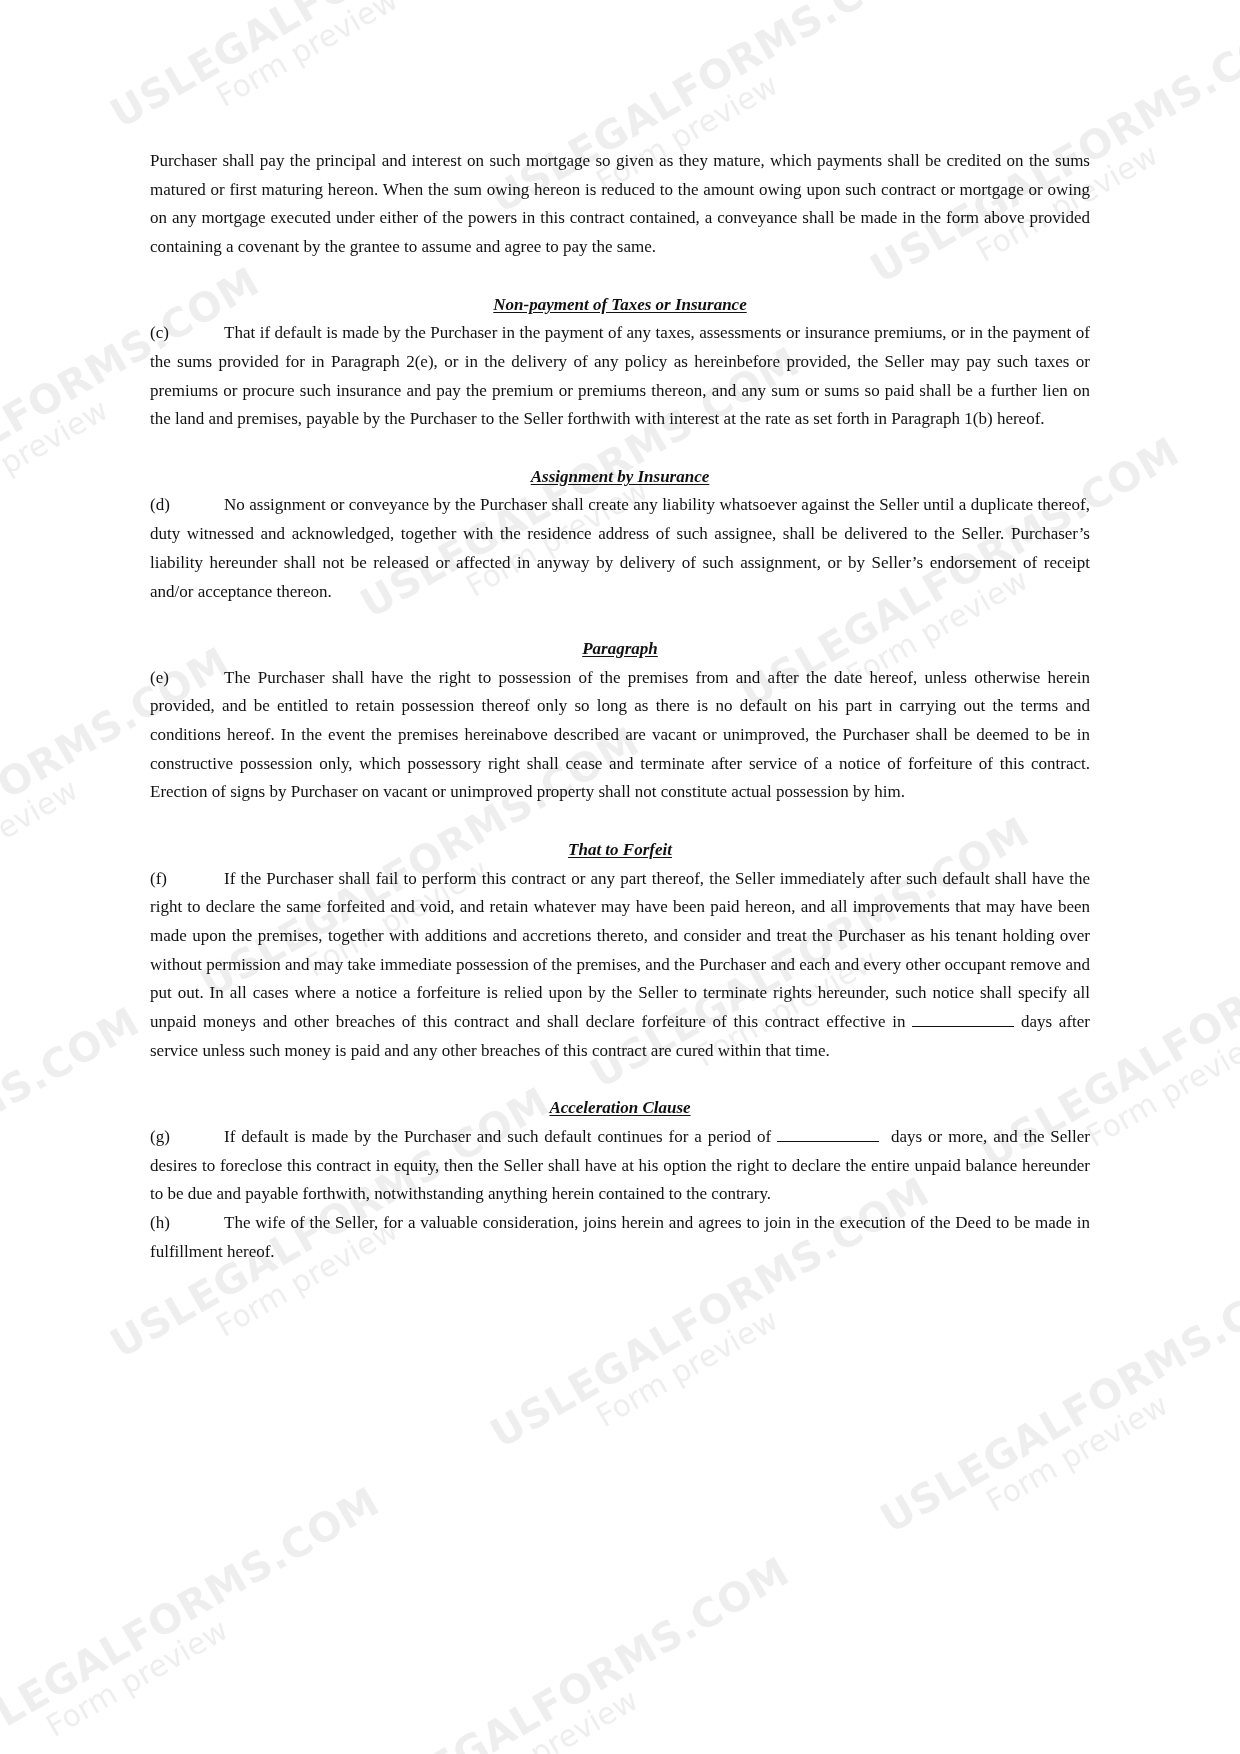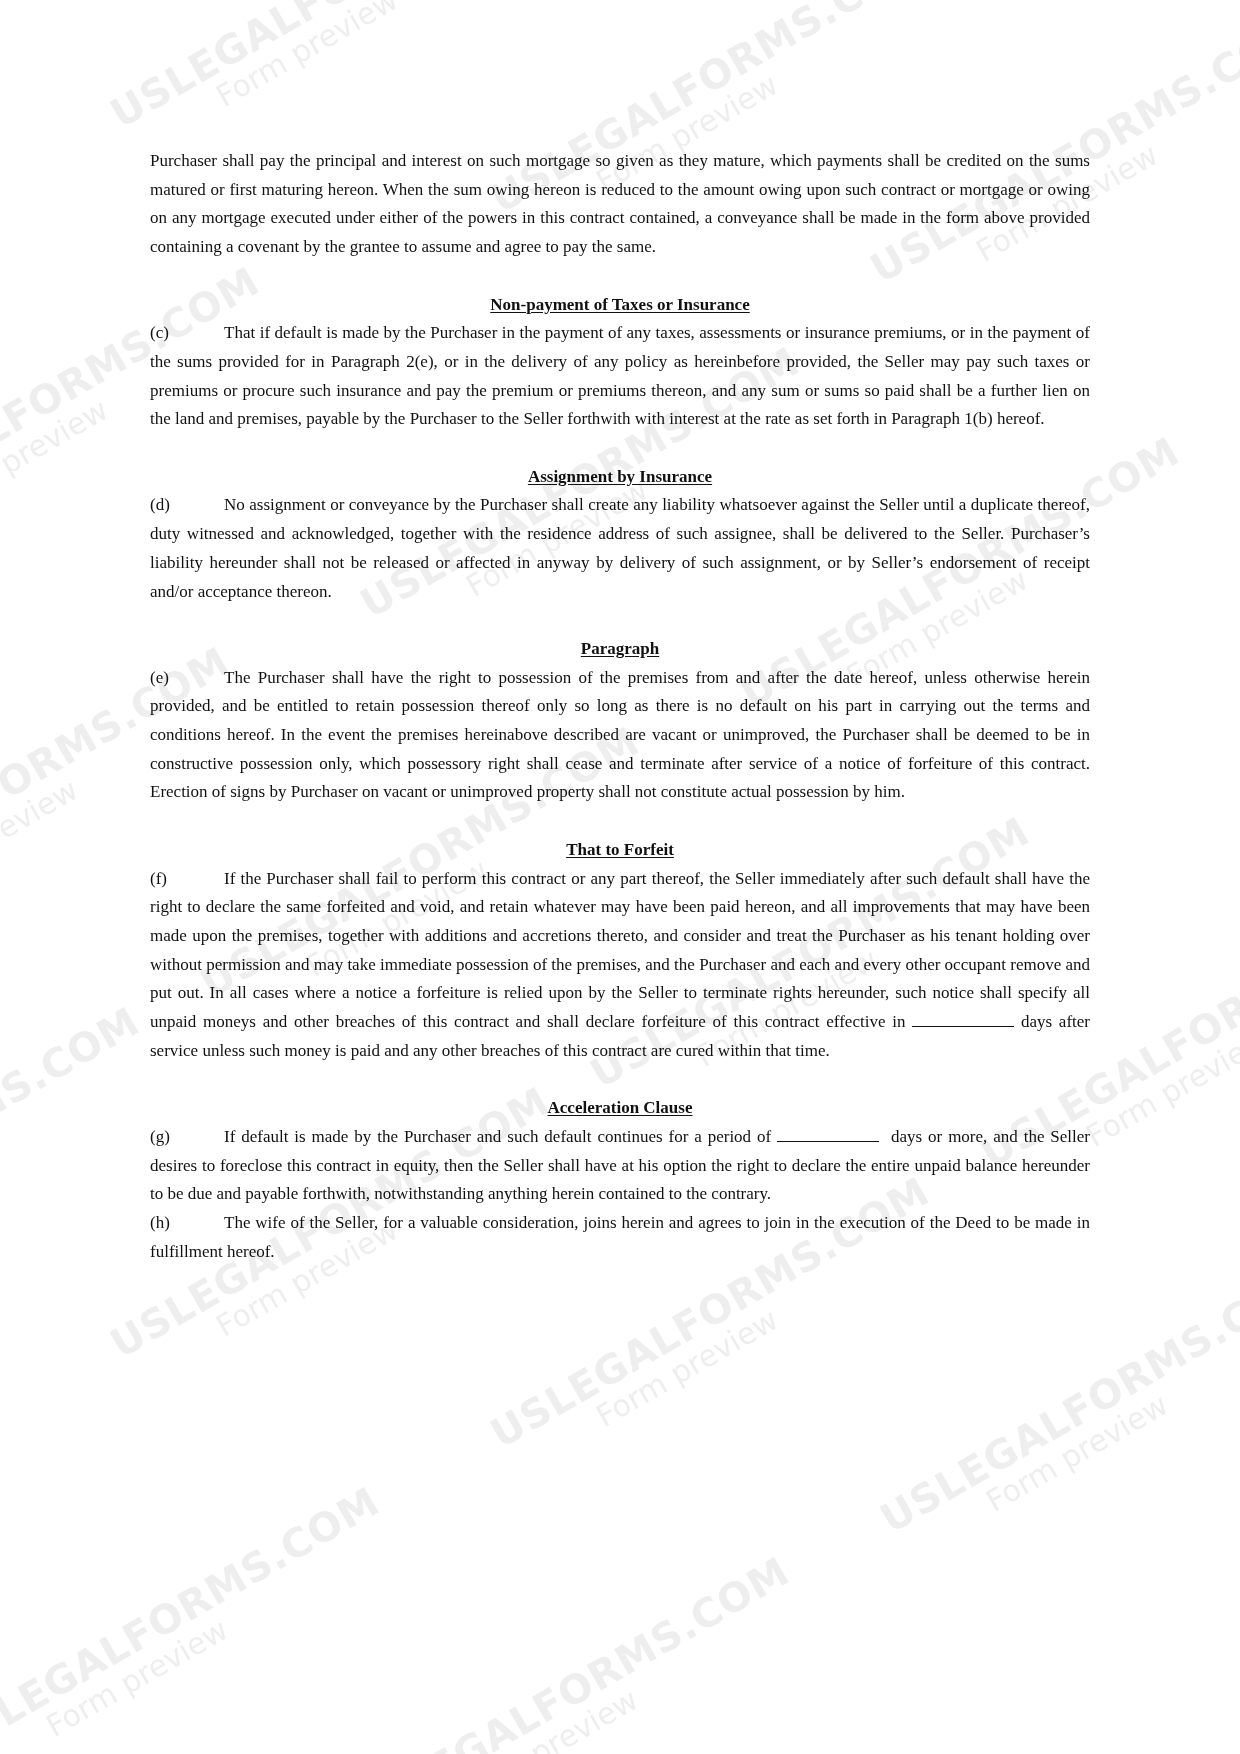--- a/index.html
+++ b/index.html
@@ -64,20 +64,21 @@
       margin: 0;
       text-align: justify;
       text-align-last: left;
     }
     .heading {
       margin: 28.7px 0 0 0;
       text-align: center;
       font-weight: bold;
       text-decoration: underline;
       text-underline-offset: 2px;
+      font-style: italic;
     }
     .label {
       display: inline-block;
       width: 74px;
     }
     .blank {
       display: inline-block;
       width: 102px;
       border-bottom: 1.5px solid #111;
       height: 18px;

